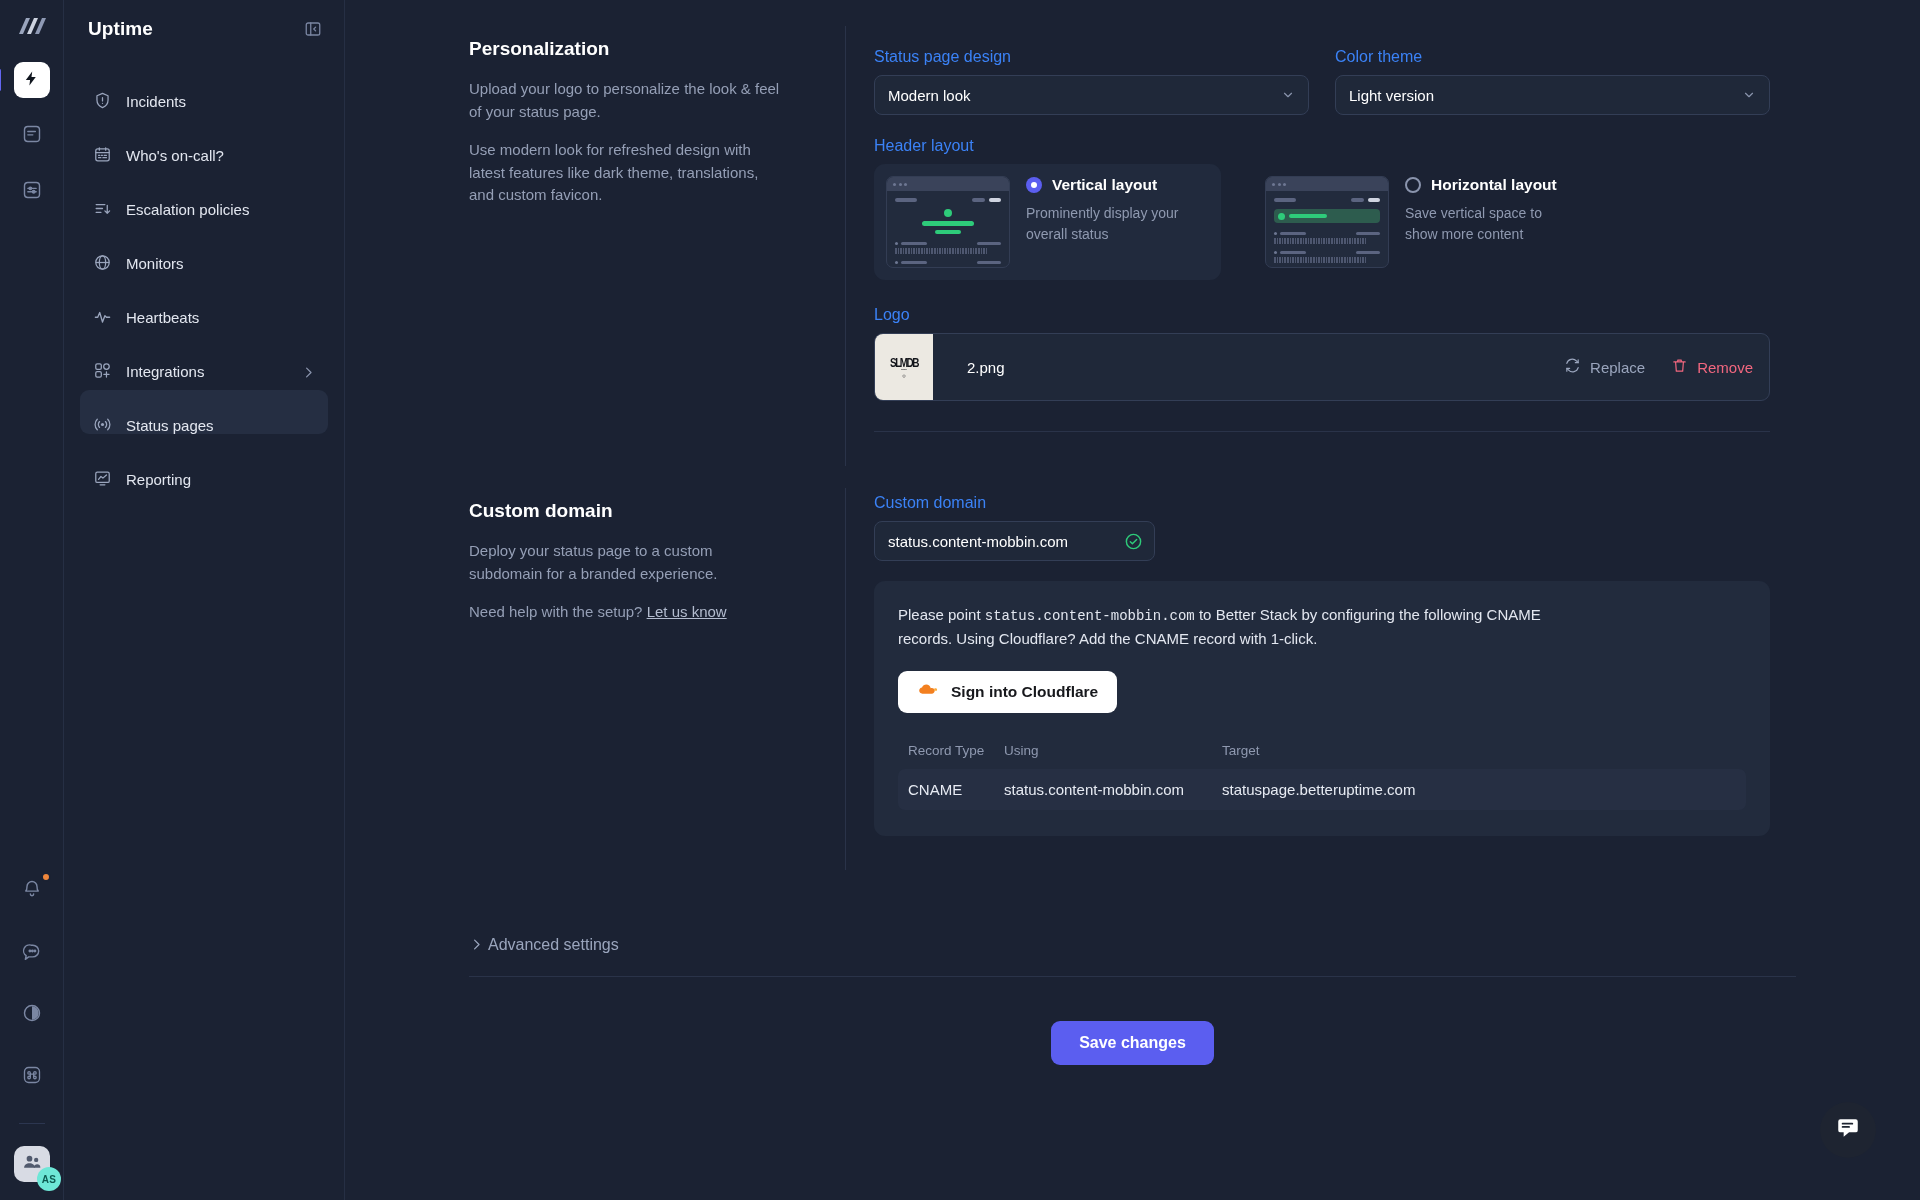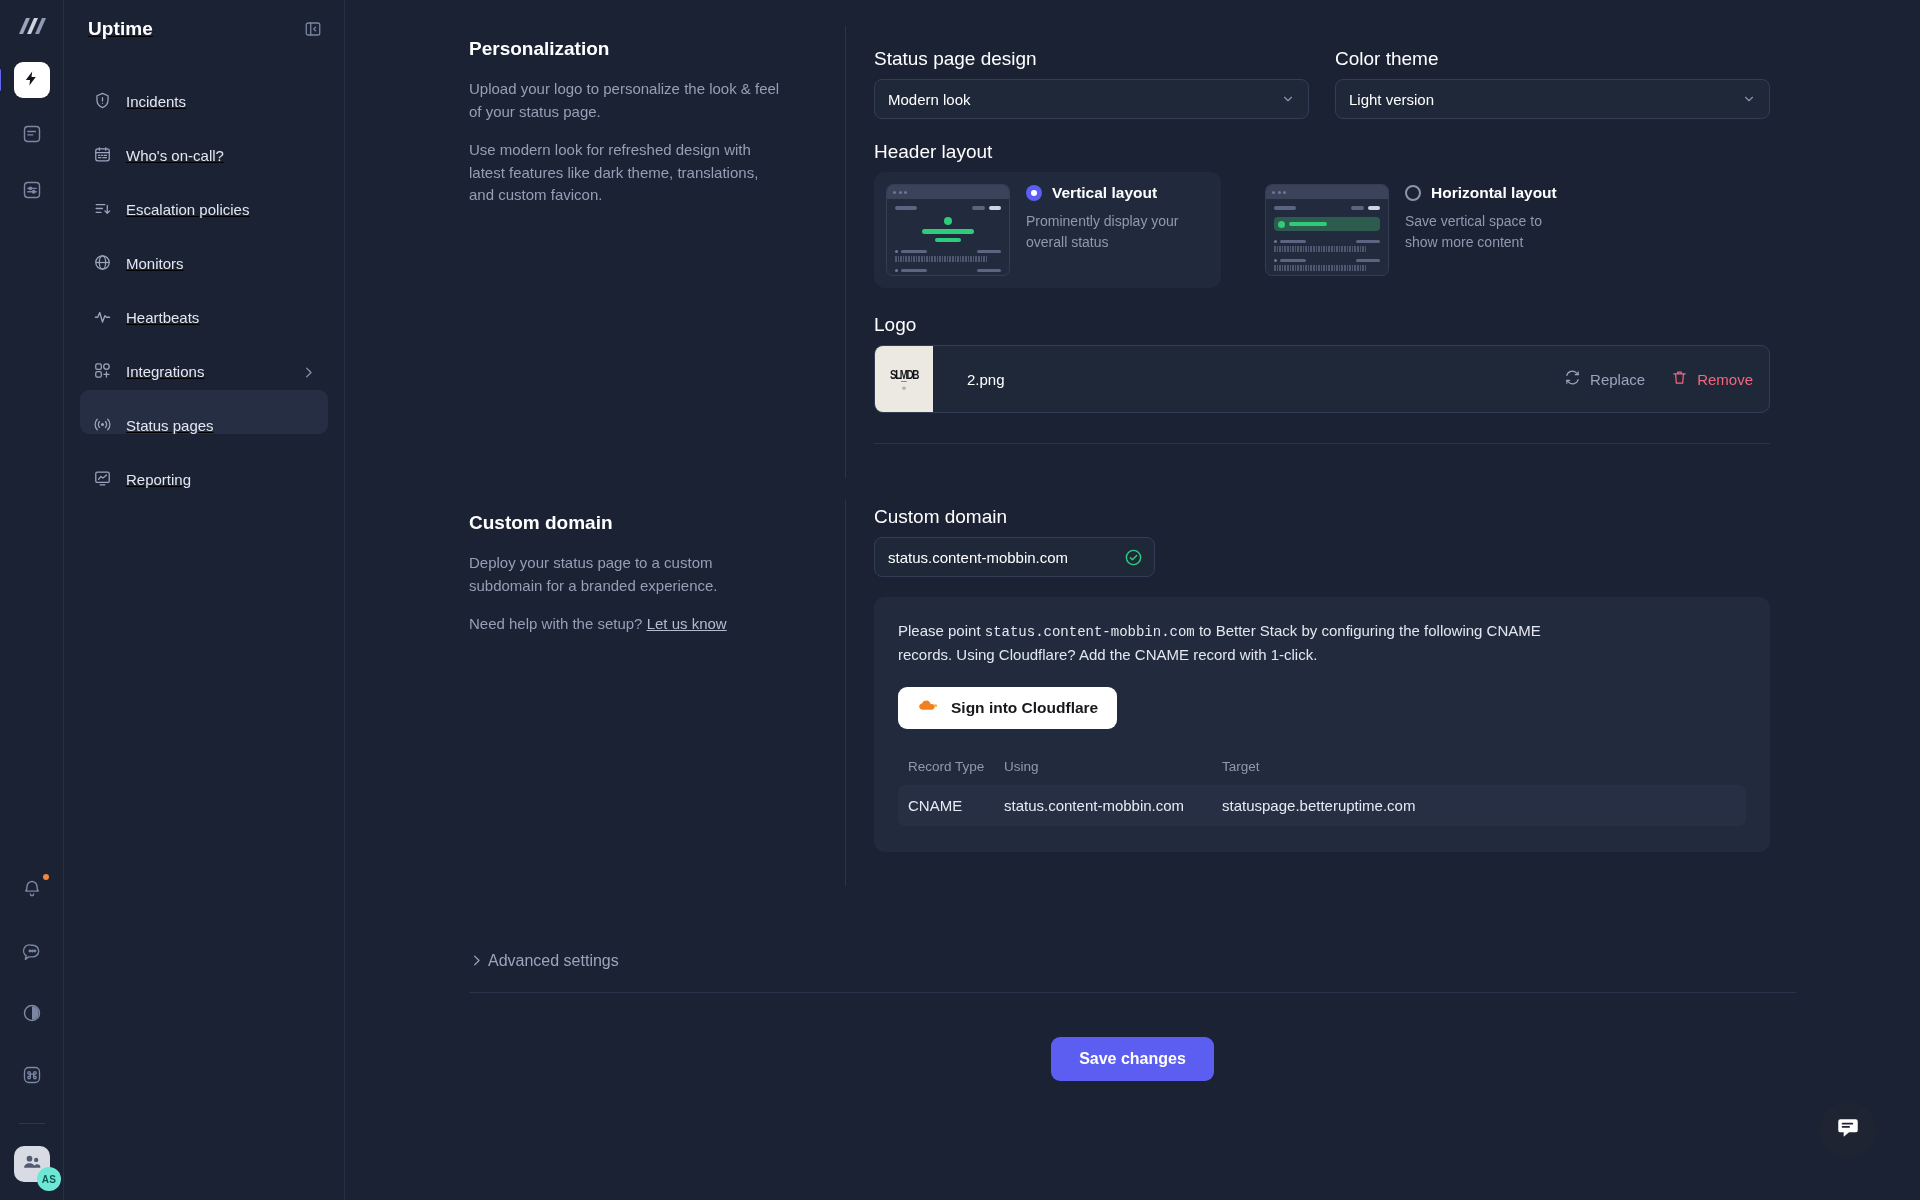--- a/index.html
+++ b/index.html
@@ -38,21 +38,21 @@
   .rail-divider { width:26px; height:1px; background:#2c3650; margin: 2px 0 22px; }
   .avatar-box { width:36px; height:36px; border-radius:10px; background:#d8dbe4;
     display:flex; align-items:center; justify-content:center; position:relative; color:#515a6e; }
   .avatar-badge { position:absolute; right:-11px; bottom:-9px; width:24px; height:24px;
     border-radius:50%; background:#6ee7d7; color:#0d5b52; font-size:10px; font-weight:700;
     display:flex; align-items:center; justify-content:center; letter-spacing:.2px; }
 
   
   .nav {
     width: 281px; height: 1200px; background:#1b2233;
-    border-right: 1px solid #262f44; flex-shrink:0; padding: 0 16px; text-decoration: underline;
+    border-right: 1px solid #262f44; flex-shrink:0; padding: 0 16px;
   }
   .nav-head { height: 58px; display:flex; align-items:center; justify-content:space-between; padding: 0 4px 0 8px; }
   .nav-title { color:#fff; font-size:19px; font-weight:700; letter-spacing:.1px; }
   .collapse-btn { width:22px; height:22px; color:#7b87a3; display:flex; align-items:center; justify-content:center; }
   .nav-list { margin-top: 8px; }
   .nav-item {
     height: 44px; display:flex; align-items:flex-end; gap:14px;
     padding: 0 12px; border-radius: 9px; color:#e3e7f0;
     font-size:15px; margin-bottom:10px; position:relative;
   }
@@ -65,21 +65,21 @@
   .content { padding: 26px 0 0 0; }
 
   .row { display:flex; }
   .left-col { width: 500px; padding: 12px 60px 0 124px; flex-shrink:0; }
   .right-col { flex:1; border-left:1px solid #2a3349; padding: 22px 150px 34px 28px; }
 
   .sec-title { color:#fff; font-size:19px; font-weight:700; margin-bottom:18px; }
   .sec-p { color:#959fb6; font-size:15px; line-height:1.5; margin-bottom:16px; max-width:320px; }
   .sec-p a { color:#b3bccf; text-decoration: underline; }
 
-  .field-label { color:#ffffff; font-size:19px; margin-bottom:9px; }
+  .field-label { color:#3b82f6; font-size:16px; margin-bottom:9px; }
   .grid2 { display:flex; gap:26px; }
   .grid2 > div { flex:1; }
 
   .select {
     height:40px; background:#1f2839; border:1px solid #333e56; border-radius:8px;
     display:flex; align-items:center; justify-content:space-between;
     padding: 11px 13px; color:#fff; font-size:15px;
   }
   .select .chev { color:#8a94ad; display:flex; }
 

